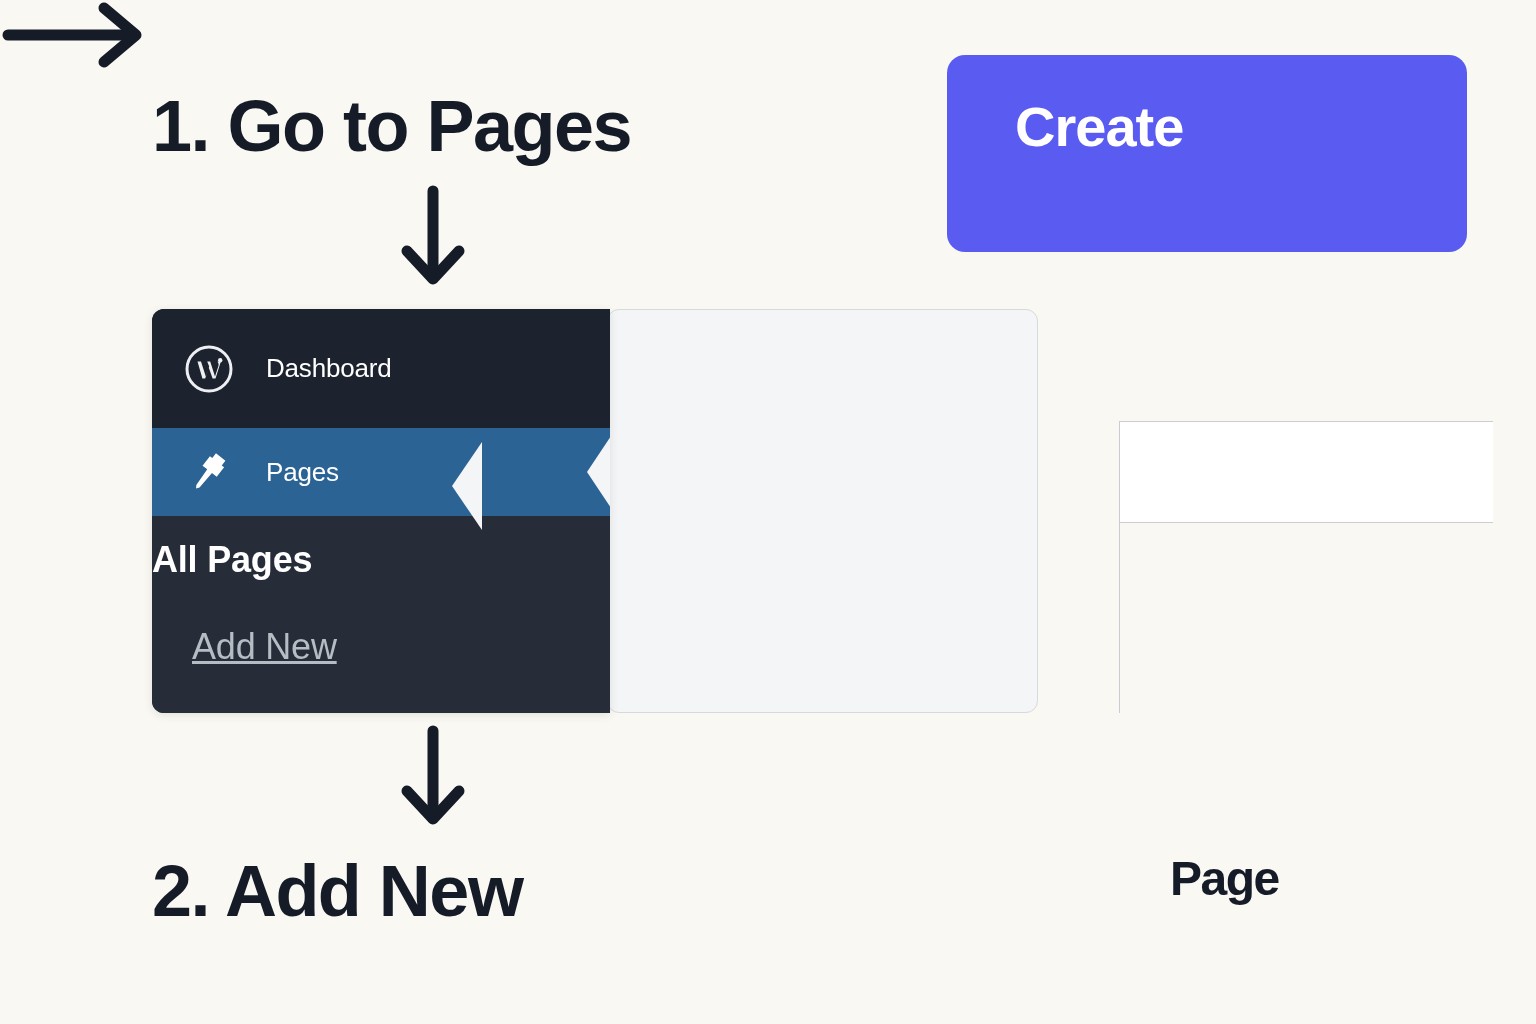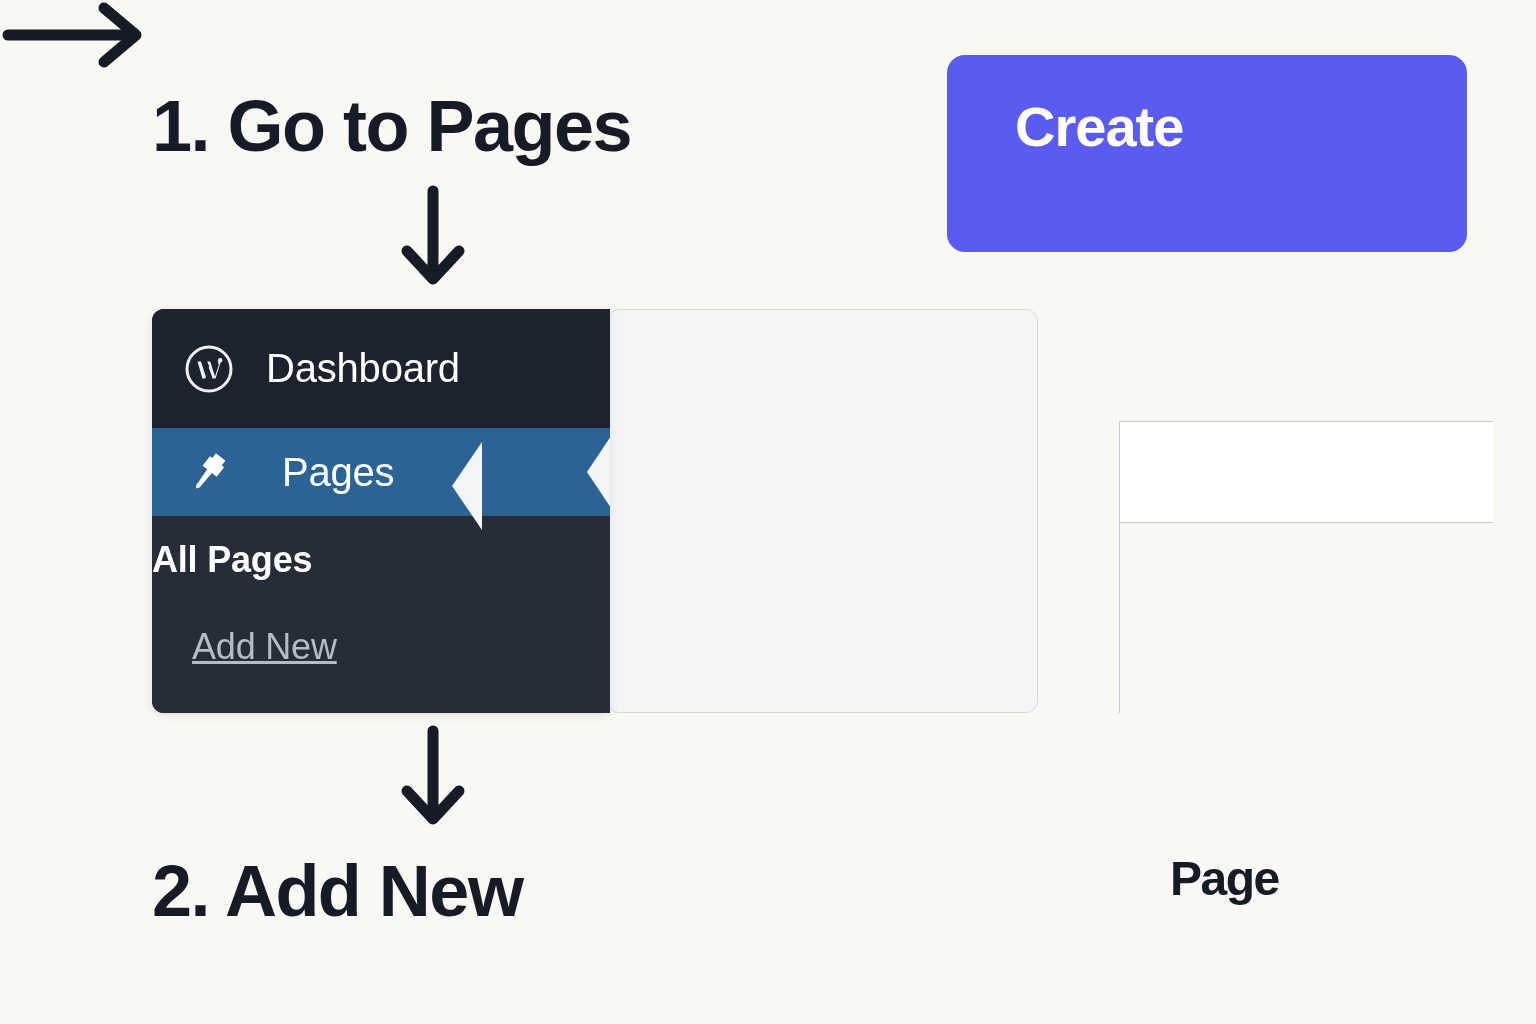--- a/index.html
+++ b/index.html
@@ -146,27 +146,27 @@
 
   .sb-icon {
     width:54px;
     display:flex;
     align-items:center;
     justify-content:flex-start;
     flex:0 0 auto;
   }
   .sb-label {
     font-family:"Liberation Sans", sans-serif;
-    font-size:40px;
+    font-size:26px;
     color:#FFFFFF;
     white-space:nowrap;
     margin-left:28px;
     letter-spacing:-0.2px;
   }
-  #sb-pages .sb-label { margin-left:44px; }
+  #sb-pages .sb-label { margin-left:28px; }
   .sb-sublabel {
     font-family:"Liberation Sans", sans-serif;
     font-size:36px;
     white-space:nowrap;
     letter-spacing:-0.2px;
   }
   .sub-strong { color:#FFFFFF; font-weight:bold; }
   .sub-dim { color:#B6BCC4; font-weight:normal;text-decoration:underline; }
 
   

